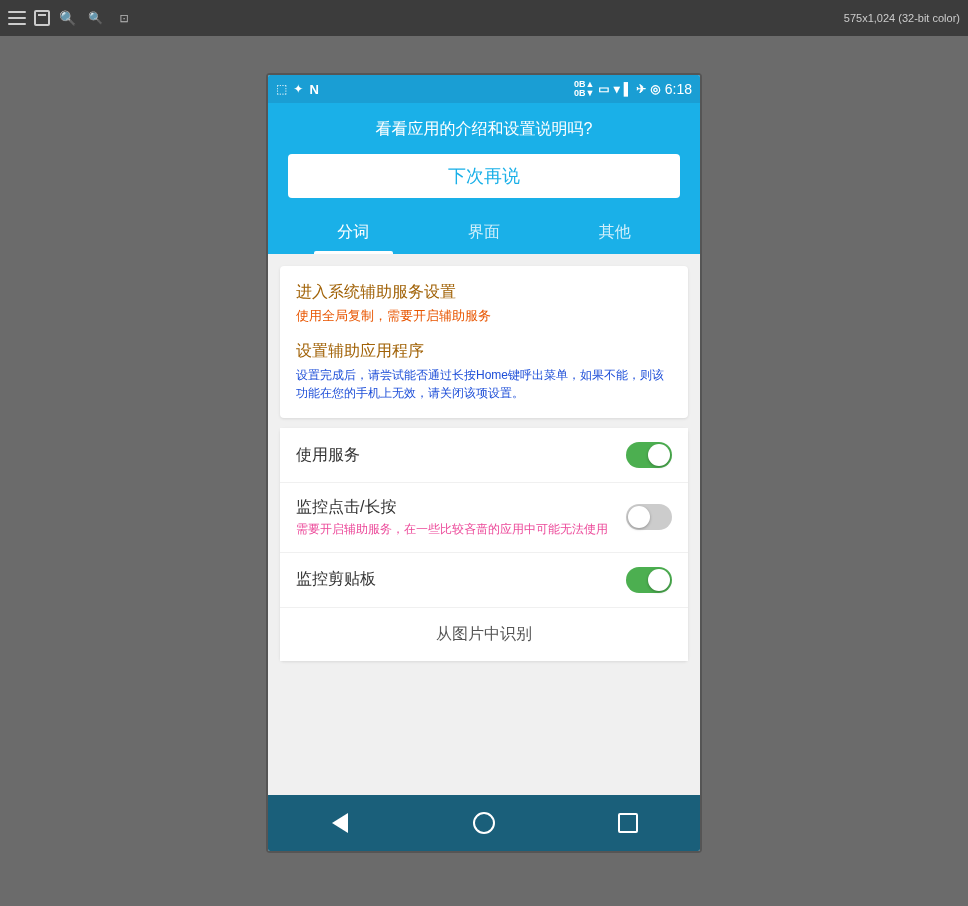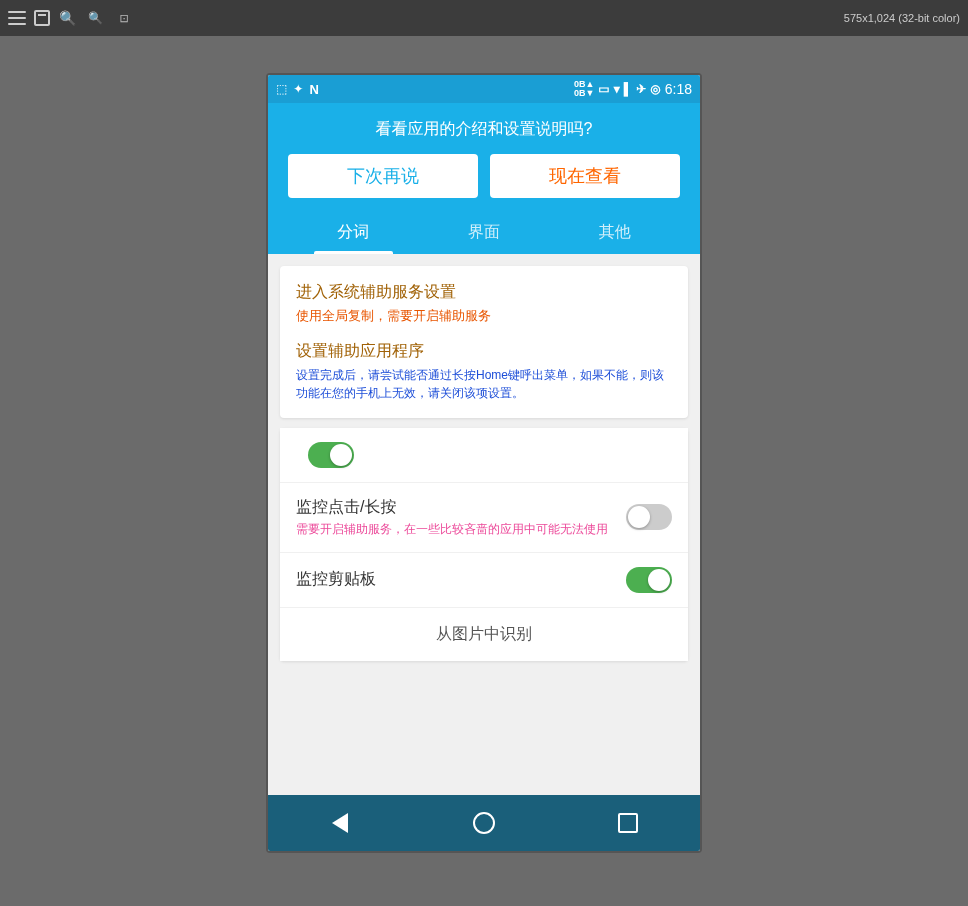--- a/index.html
+++ b/index.html
@@ -365,21 +365,20 @@
       <span>✈</span>
       <span>◎</span>
       <span style="font-size:14px;font-weight:normal;">6:18</span>
     </div>
   </div>
 
   <div class="header-area">
     <div class="header-prompt">看看应用的介绍和设置说明吗?</div>
     <div class="header-buttons">
       <button class="btn-later">下次再说</button>
-      <button class="btn-now">现在查看</button>
     </div>
 
     <div class="tabs">
       <div class="tab active">
         <span>分词</span>
       </div>
       <div class="tab">
         <span>界面</span>
       </div>
       <div class="tab">
@@ -397,20 +396,23 @@
       </div>
       <div class="card-item">
         <div class="card-title">设置辅助应用程序</div>
         <div class="card-desc">设置完成后，请尝试能否通过长按Home键呼出菜单，如果不能，则该功能在您的手机上无效，请关闭该项设置。</div>
       </div>
     </div>
 
     <div class="card" style="padding:0;">
 
       <div class="toggle-row">
+        <div class="toggle-label-area">
+          <div class="toggle-label">使用服务</div>
+        </div>
         <div class="toggle on">
           <div class="toggle-thumb"></div>
         </div>
       </div>
 
       <div class="toggle-row">
         <div class="toggle-label-area">
           <div class="toggle-label">监控点击/长按</div>
           <div class="toggle-desc">需要开启辅助服务，在一些比较吝啬的应用中可能无法使用</div>
         </div>

